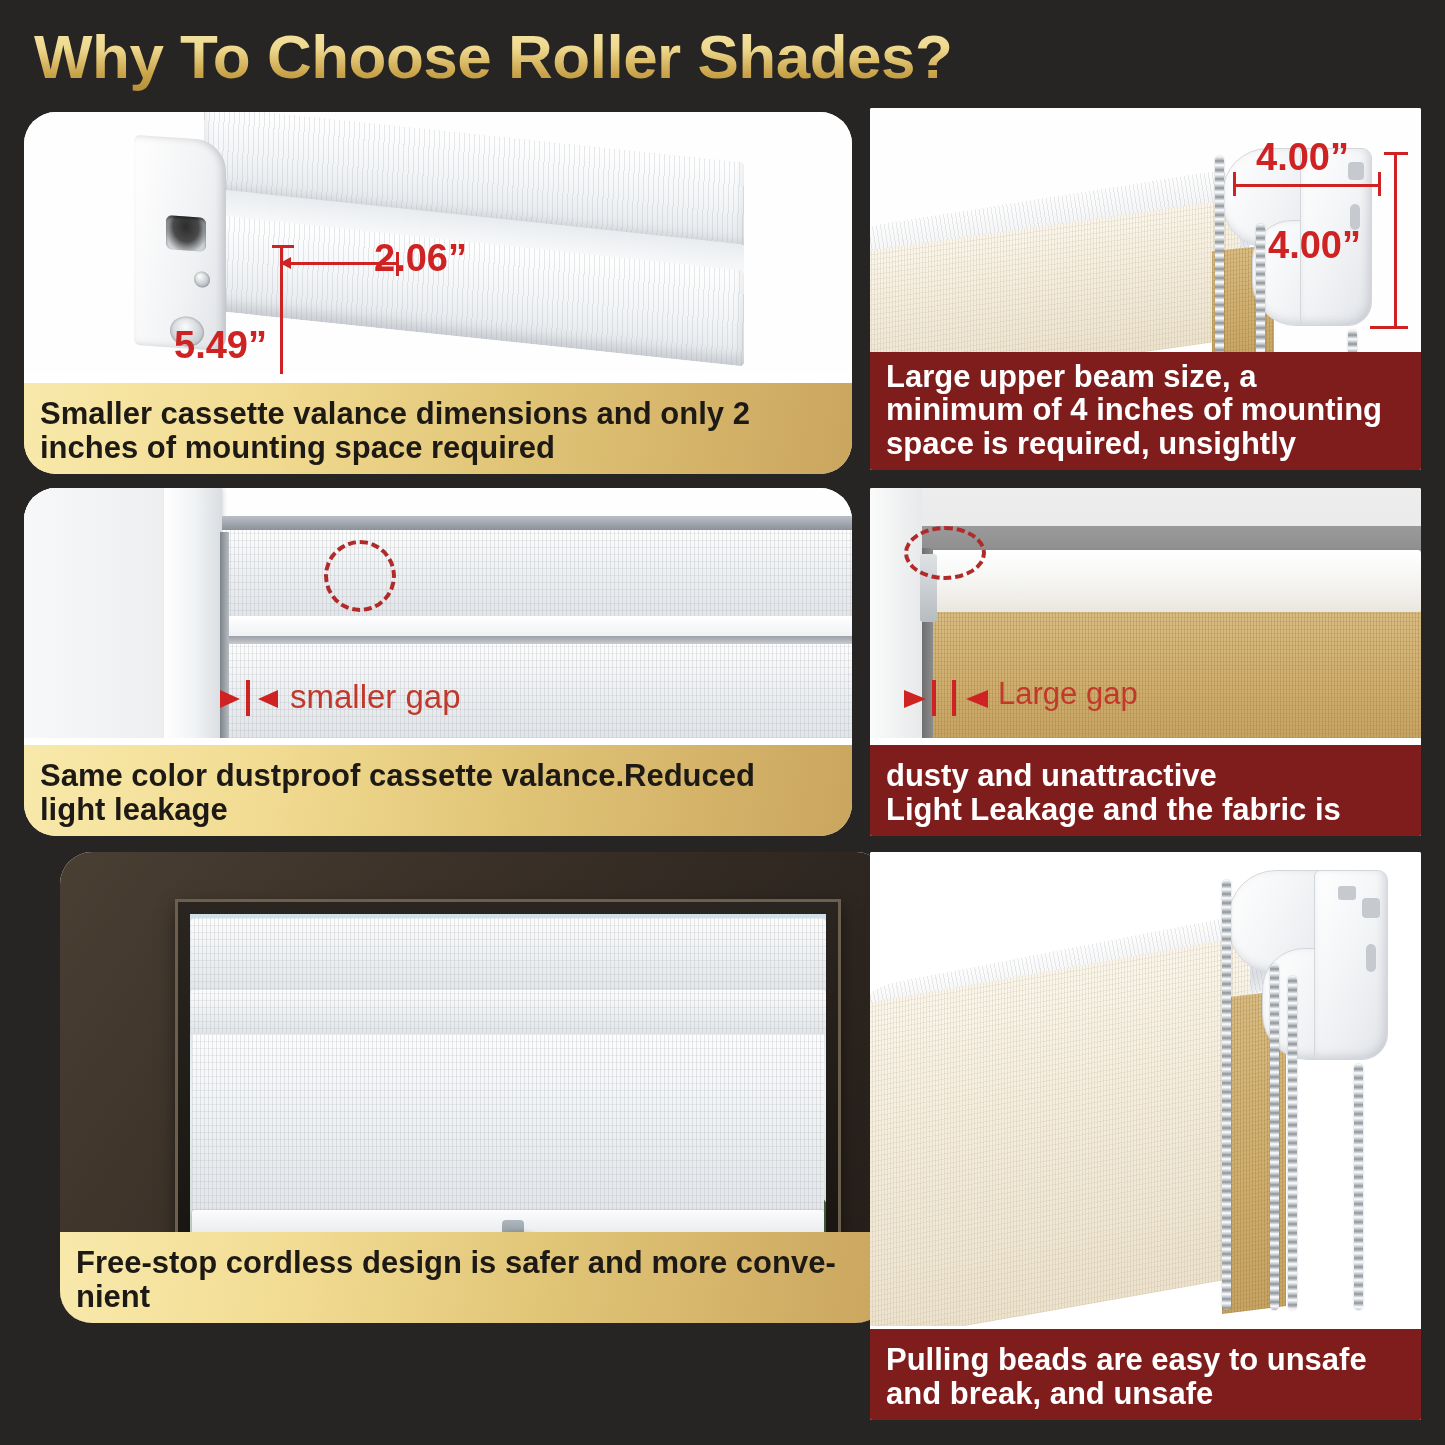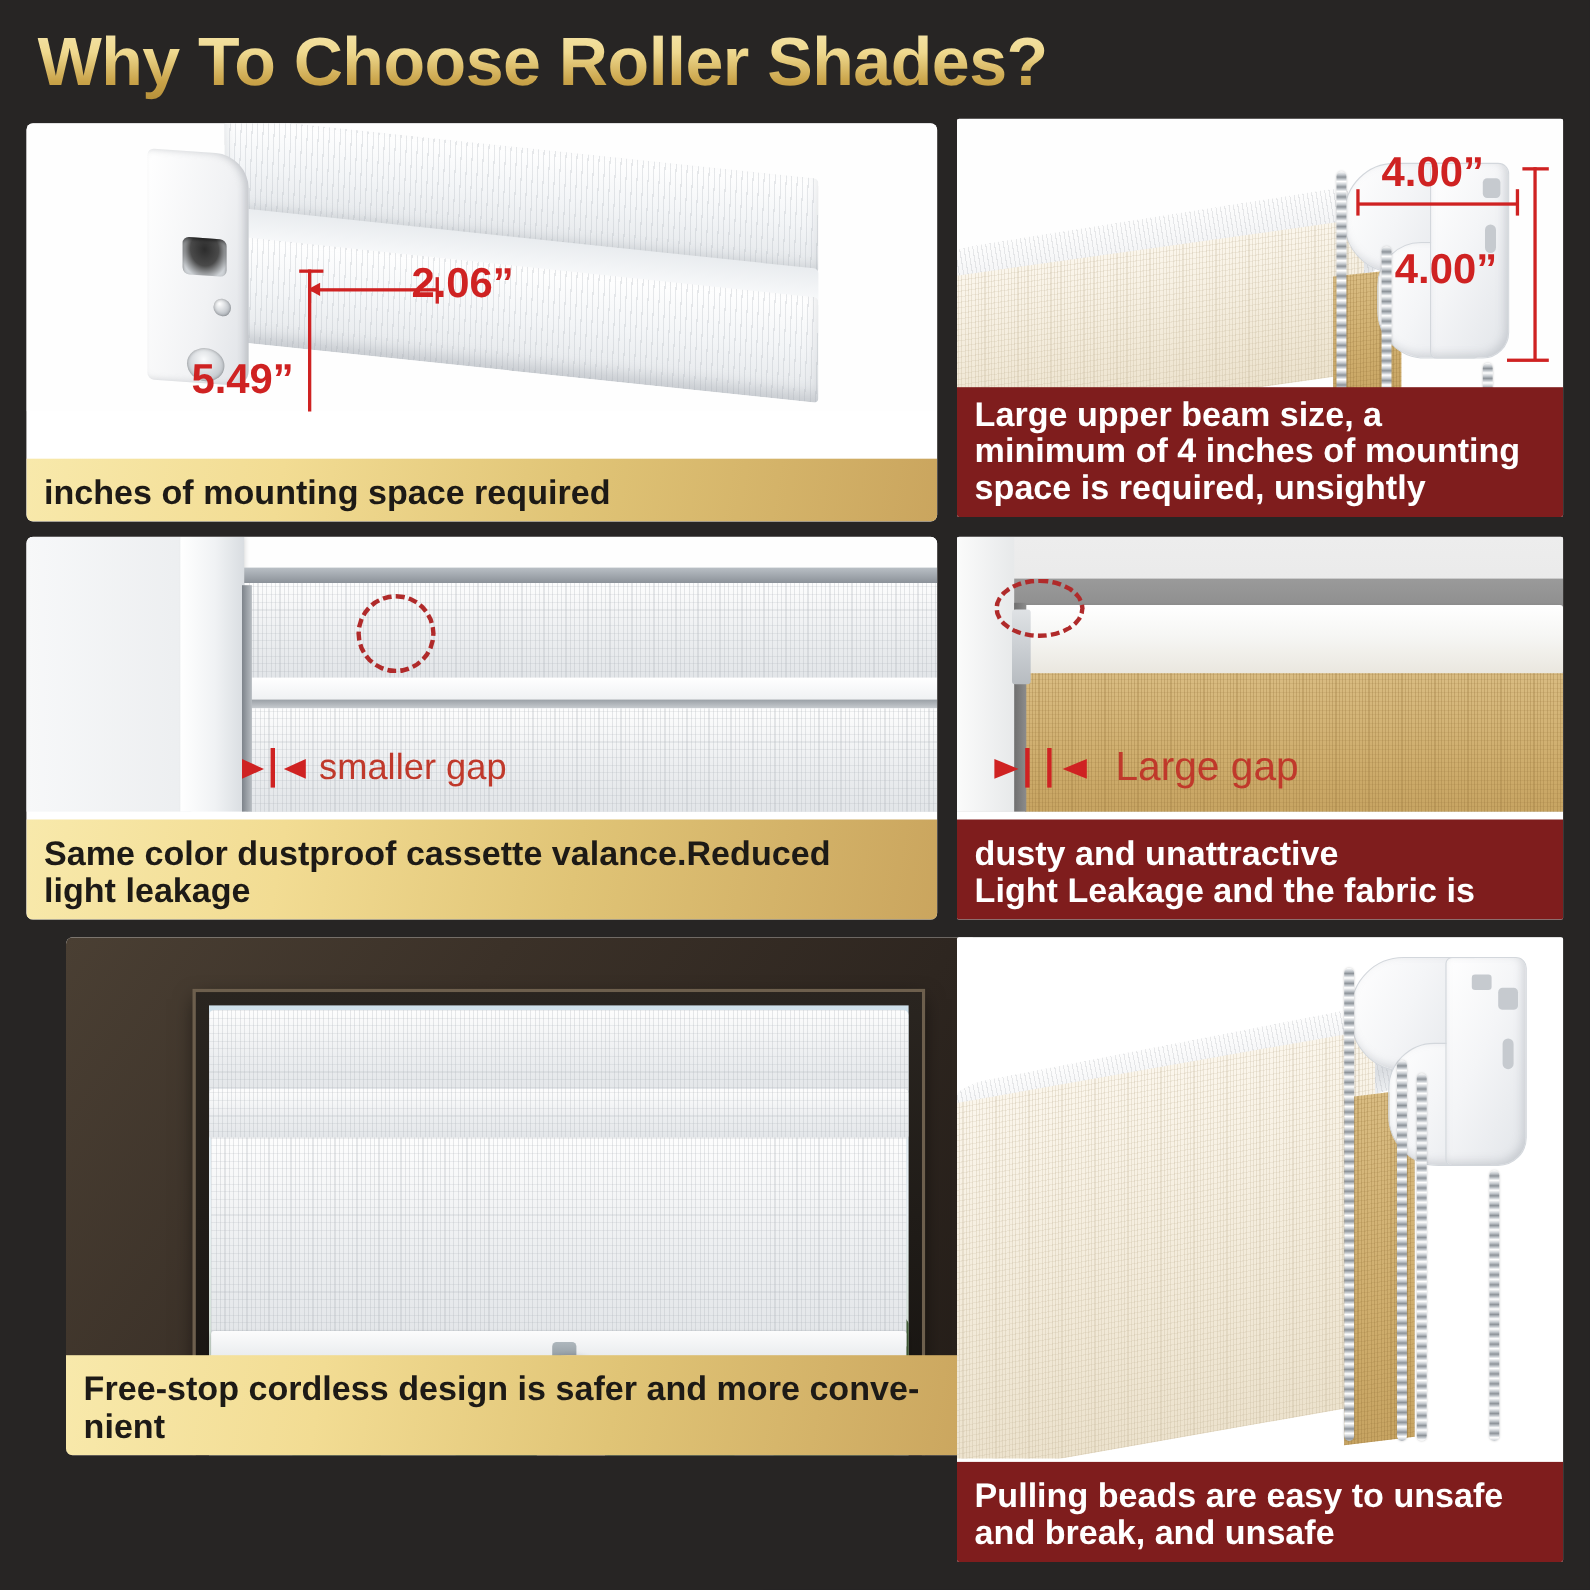--- a/index.html
+++ b/index.html
@@ -16,21 +16,21 @@
     position:absolute; left:34px; top:18px; width:1100px; height:78px;
     font-size:62px; font-weight:bold; letter-spacing:-0.5px;
     line-height:78px; white-space:nowrap;
     background:linear-gradient(180deg,#f6e9b4 0%, #efd98f 38%, #c9a349 72%, #b08a33 100%);
     -webkit-background-clip:text; background-clip:text;
     -webkit-text-fill-color:transparent; color:#d9b861;
   }
 
   
   .panel { position:absolute; overflow:hidden; background:#fff; }
-  .panel.left  { border-radius:6px; }
+  .panel.left  { border-radius:32px; }
   .panel.right { border-radius:2px; }
 
   .photo { position:absolute; left:0; top:0; right:0; overflow:hidden; }
 
   
   .cap {
     position:absolute; left:0; right:0; bottom:0;
     padding:14px 16px 10px 16px;
     font-size:31px; font-weight:bold; line-height:1.08;
   }
@@ -259,20 +259,21 @@
     <div class="rline" style="left:372px; top:140px; width:3px; height:24px;"></div>
     <div class="meas" style="left:350px; top:125px; font-size:38px;">2.06”</div>
 
     <div class="rline" style="left:256px; top:133px; width:3px; height:200px;"></div>
     <div class="rline" style="left:248px; top:133px; width:22px; height:3px;"></div>
 
     <div class="meas" style="left:150px; top:212px; font-size:38px;">5.49”</div>
   </div>
 
   <div class="cap gold">
+    <span>Smaller cassette valance dimensions and only 2</span>
     <span>inches of mounting space required</span>
   </div>
 </div>
 
 <div class="panel right" id="panel2" style="left:870px; top:108px; width:551px; height:362px;">
 
   <div class="photo" style="height:255px;">
     <div class="white-bg"></div>
 
     <div class="roller-tube" style="left:-20px; top:58px; width:400px; height:88px;
@@ -363,21 +364,21 @@
     <div class="dcircle" style="left:34px; top:38px; width:82px; height:54px;"></div>
 
     <div class="rarrow" style="left:34px; top:202px;
          border-top:9px solid transparent; border-bottom:9px solid transparent;
          border-left:22px solid #cf2222;"></div>
     <div class="rline" style="left:62px; top:192px; width:4px; height:36px;"></div>
     <div class="rline" style="left:82px; top:192px; width:4px; height:36px;"></div>
     <div class="rarrow" style="left:96px; top:202px;
          border-top:9px solid transparent; border-bottom:9px solid transparent;
          border-right:22px solid #cf2222;"></div>
-    <div class="gap-label" style="left:144px; top:188px; font-size:37px;">Large gap</div>
+    <div class="gap-label" style="left:128px; top:188px; font-size:31px;">Large gap</div>
   </div>
 
   <div class="cap gray">
     <span>dusty and unattractive</span>
     <span>Light Leakage and the fabric is</span>
   </div>
 </div>
 
 <div class="panel left" id="panel5" style="left:24px; top:852px; width:828px; height:471px;margin-left:36px;">
 

